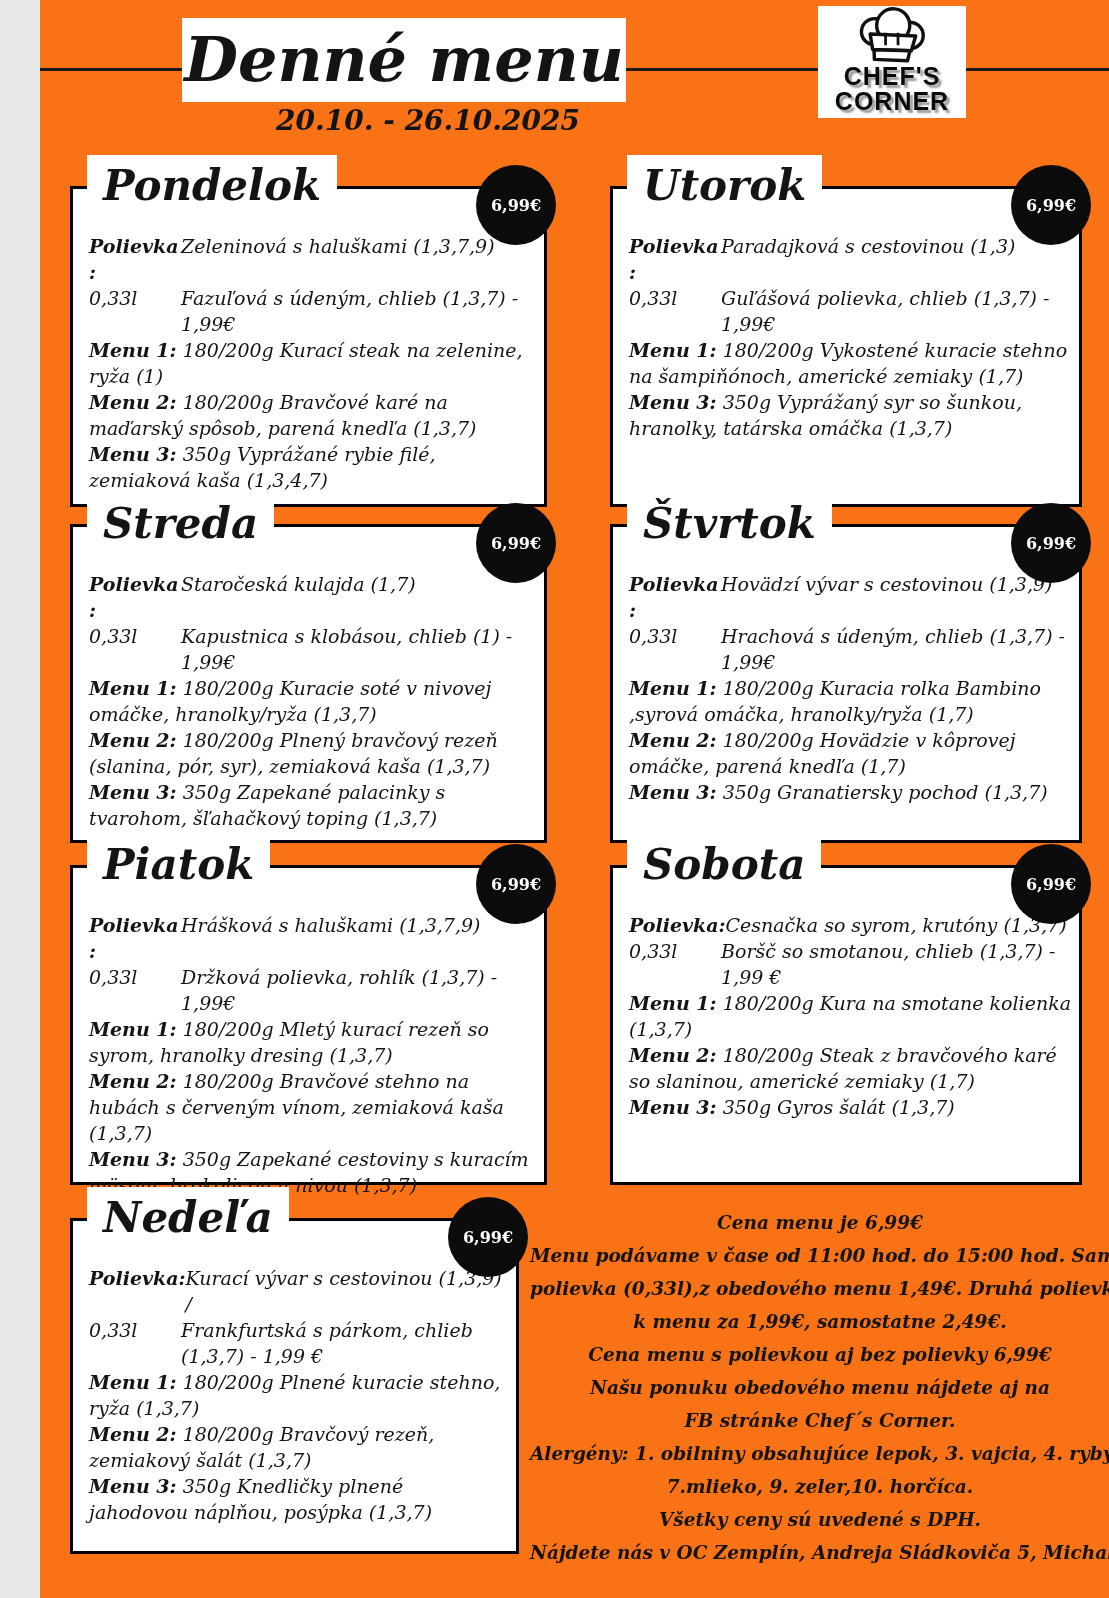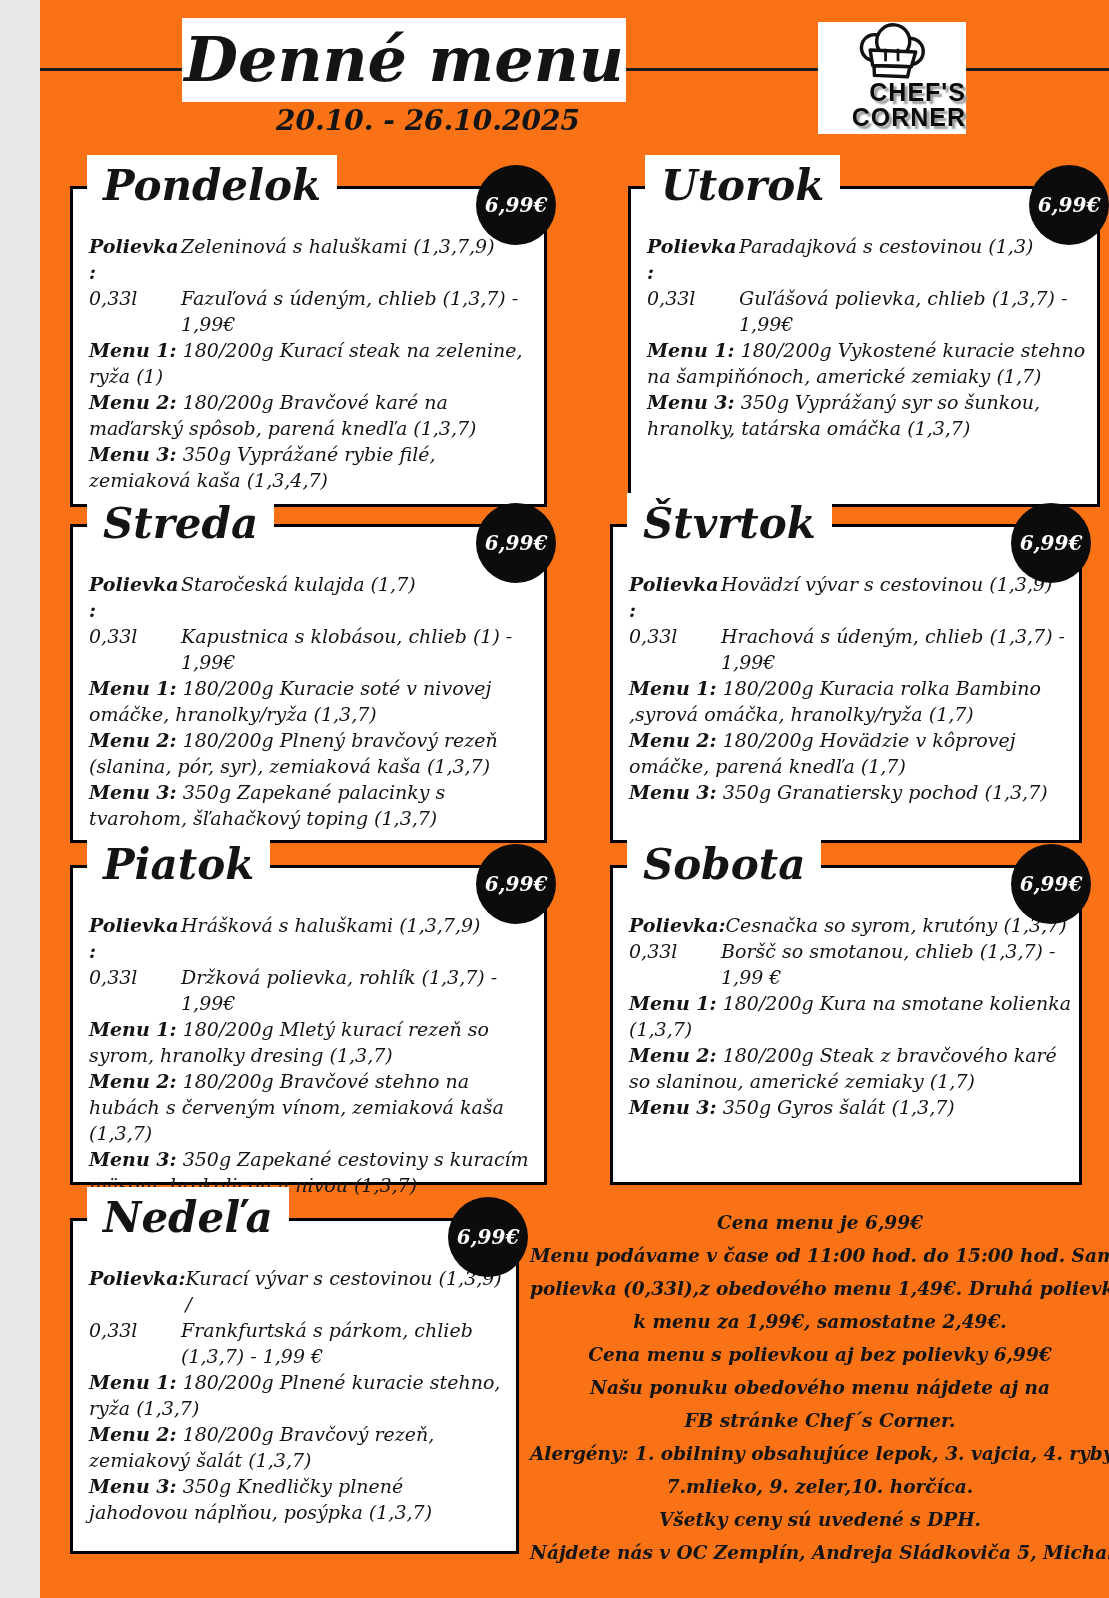--- a/index.html
+++ b/index.html
@@ -6,39 +6,39 @@
   #page{position:relative;width:1109px;height:1598px;background:#f97316;overflow:hidden;
         font-family:"DejaVu Serif",serif;color:#141414;margin-left:40px;}
   .rule-h{position:absolute;left:0;top:68px;width:1109px;height:3px;background:#1b1b1b;}
   .rule-v{position:absolute;left:1078px;top:0;width:3px;height:1598px;background:#1b1b1b;}
 
   .page-title{position:absolute;left:142px;top:18px;width:444px;background:#fff;z-index:3;
               text-align:center;font-style:italic;font-weight:bold;font-size:62px;line-height:84px;}
   .date-range{position:absolute;left:190px;top:104px;width:350px;text-align:right;
               font-style:italic;font-weight:bold;font-size:28px;}
 
-  .logo{position:absolute;left:778px;top:22px;width:148px;text-align:right;background:#fff;z-index:3;padding-bottom:4px;}
+  .logo{position:absolute;left:778px;top:6px;width:148px;text-align:center;background:#fff;z-index:3;padding-bottom:4px;}
   .logo .hat{display:block;margin:0 auto -4px auto;transform:rotate(6deg);}
   .logo .lg-line{font-family:"Liberation Sans",sans-serif;font-weight:bold;font-size:25px;line-height:25px;
                  letter-spacing:1px;color:#0a0a0a;text-shadow:3px 3px 2px #9a9a9a;}
 
   .day-box{position:absolute;border:3px solid #000000;background:#fff;box-sizing:border-box;}
   .box-pondelok{left:30px;top:186px;width:477px;height:321px;}
-  .box-utorok  {left:588px;top:186px;width:472px;height:321px;}
+  .box-utorok  {left:570px;top:186px;width:472px;height:321px;}
   .box-streda  {left:30px;top:524px;width:477px;height:319px;}
   .box-stvrtok {left:570px;top:524px;width:472px;height:319px;}
   .box-piatok  {left:30px;top:865px;width:477px;height:320px;}
   .box-sobota  {left:570px;top:865px;width:472px;height:320px;}
   .box-nedela  {left:30px;top:1218px;width:449px;height:336px;}
 
   .day-title{position:absolute;top:-34px;left:14px;margin:0;background:#fff;padding:0 16px;z-index:2;
              font-style:italic;font-weight:bold;font-size:42px;line-height:62px;}
   .price-badge{position:absolute;top:-24px;right:-12px;width:80px;height:80px;border-radius:50%;
                background:#0c0c0c;color:#fff;display:flex;align-items:center;justify-content:center;
-               font-style:italic;font-weight:bold;font-size:20px;z-index:2;}
+               font-weight:bold;font-size:16px;z-index:2;}
   .day-content{padding:44px 8px 0 16px;font-style:italic;font-size:19px;line-height:26px;}
   .soup-row{display:flex;}
   .soup-row .lbl{flex:0 0 92px;font-weight:bold;}
   .soup-row .vol{flex:0 0 92px;font-weight:normal;}
   .soup-row .soup{flex:1 1 auto;}
   .menu-line{margin:0;}
   .menu-line b{font-weight:bold;}
 
   .footer-note{position:absolute;left:490px;top:1206px;width:580px;text-align:center;
                font-style:italic;font-weight:bold;font-size:18.5px;line-height:33px;z-index:1;}

